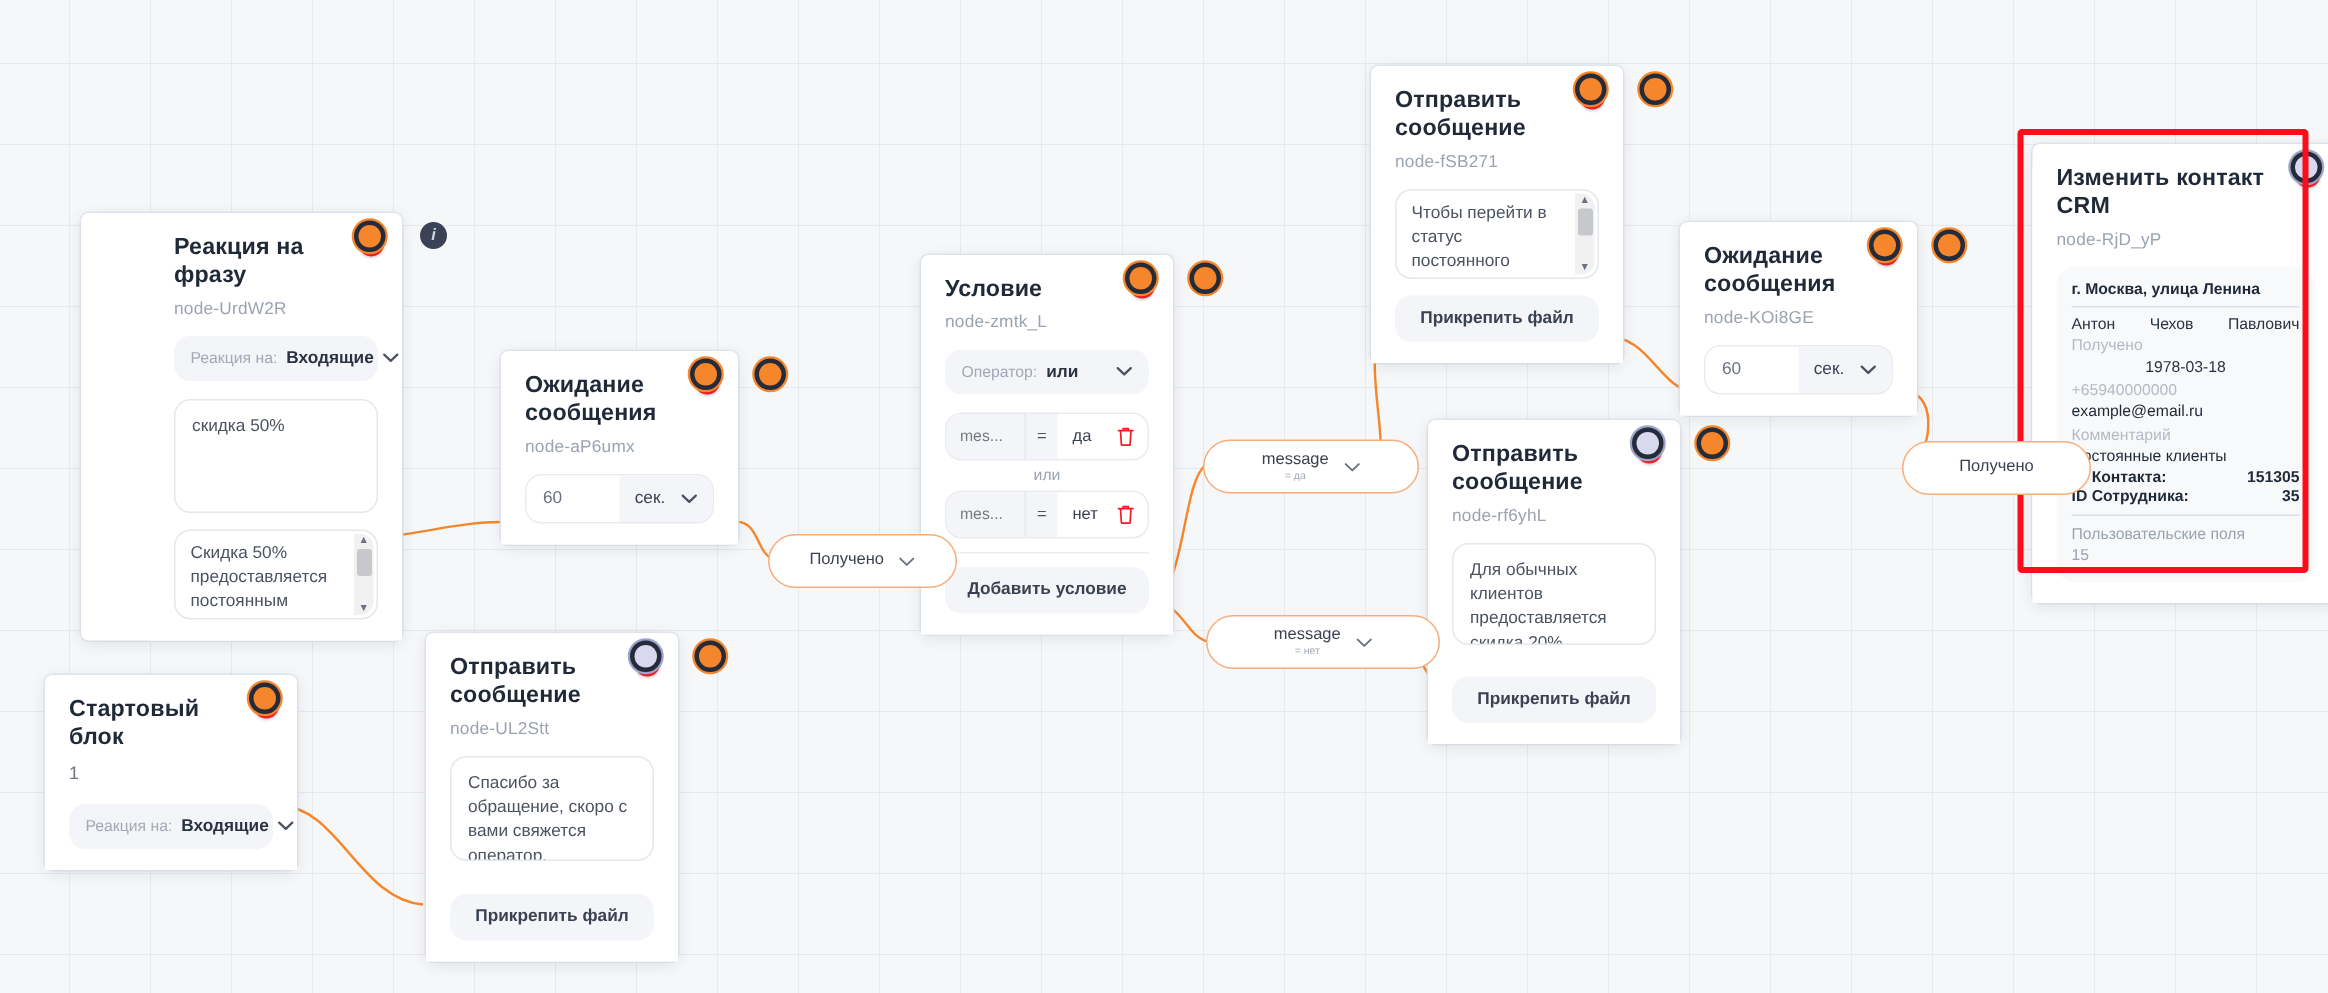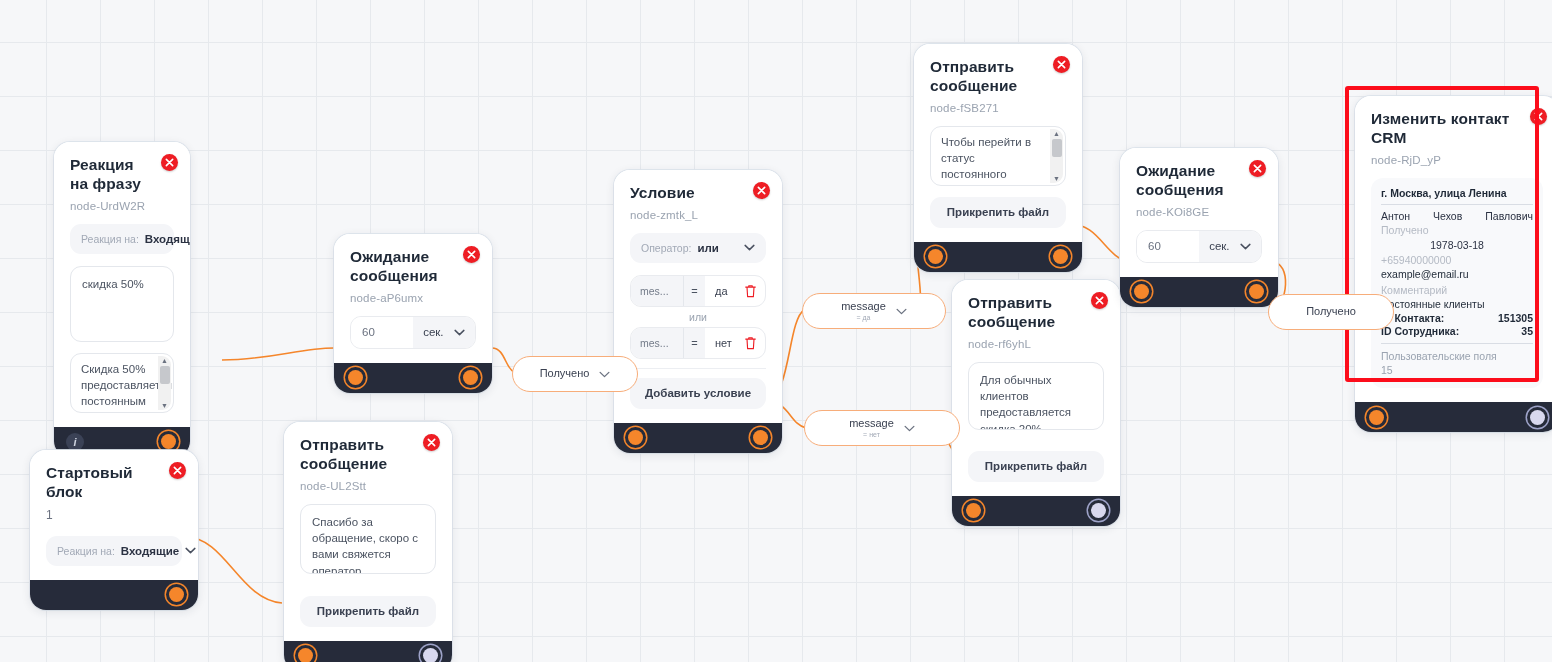--- a/index.html
+++ b/index.html
@@ -29,25 +29,25 @@
     position: absolute;
     left: 0; top: 0;
     width: 1552px;
     height: 662px;
     pointer-events: none;
   }
 
   
   .node {
     position: absolute;
-    border-radius: 16px;
+    border-radius: 5px;
     background: #ffffff;
     box-shadow: 0 2px 10px rgba(31,41,55,.10), 0 0 0 1px rgba(226,232,240,.9);
     display: flex;
-    flex-direction: column;
+    flex-direction: row;
     justify-content: flex-end;
   }
   .node-body {
     padding: 14px 16px 14px 16px;
     border-radius: 16px 16px 0 0;
     background: #ffffff;
     position: relative;
     flex: 1 1 auto;
     overflow: hidden;
   }
@@ -432,21 +432,21 @@
       <path d="M930 428 C 948 428, 950 458, 964 460"></path>
 
       <path d="M1070 224 C 1100 224, 1105 258, 1130 262"></path>
 
       <path d="M1272 262 C 1292 262, 1288 306, 1272 310"></path>
 
       <path d="M1350 310 C 1362 310, 1356 352, 1366 357"></path>
     </g>
   </svg>
 
-  <div class="node" style="left:54px; top:142px; width:136px;">
+  <div class="node" style="left:54px; top:142px; width:168px;padding-left:46px;">
     <div class="node-body">
       <div class="close-btn">
         <svg width="9" height="9" viewBox="0 0 10 10">
             <path d="M1.5 1.5 L8.5 8.5 M8.5 1.5 L1.5 8.5" stroke="#fff" stroke-width="1.8" stroke-linecap="round"></path>
           </svg>
       </div>
       <div class="node-title">Реакция на фразу</div>
       <div class="node-id">node-UrdW2R</div>
 
       <div class="select-row">

